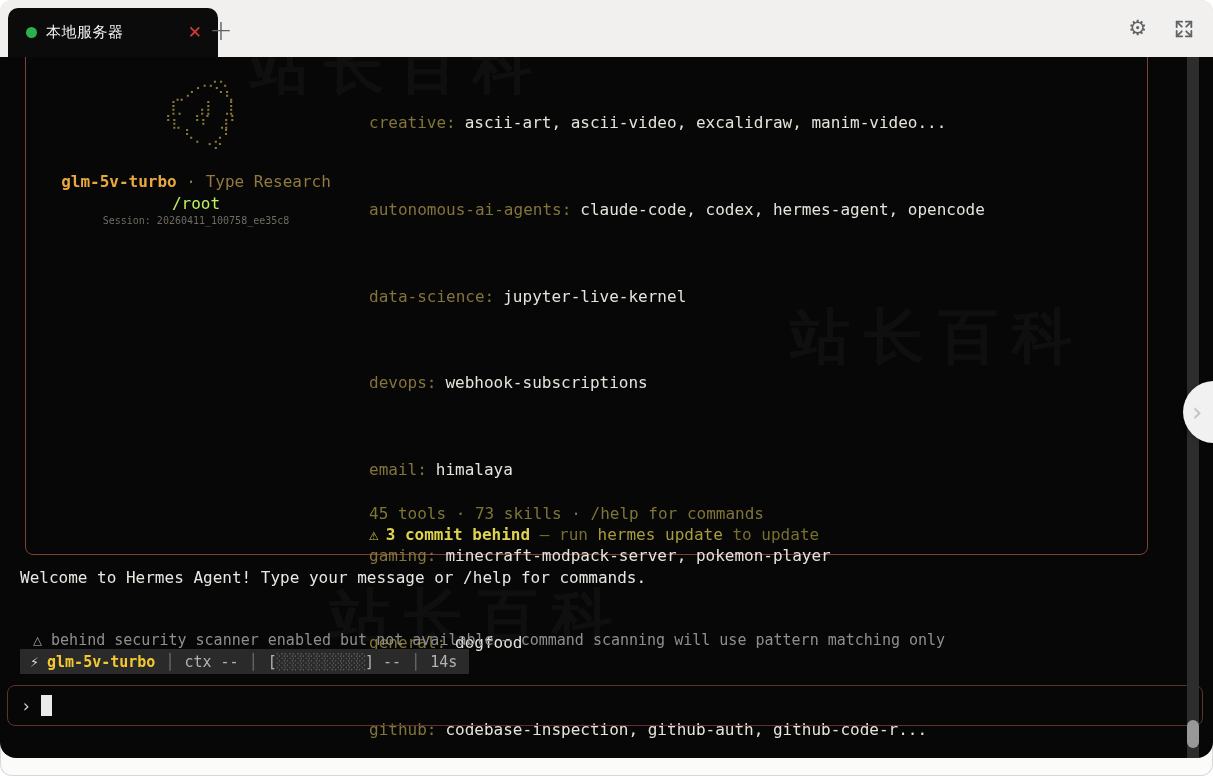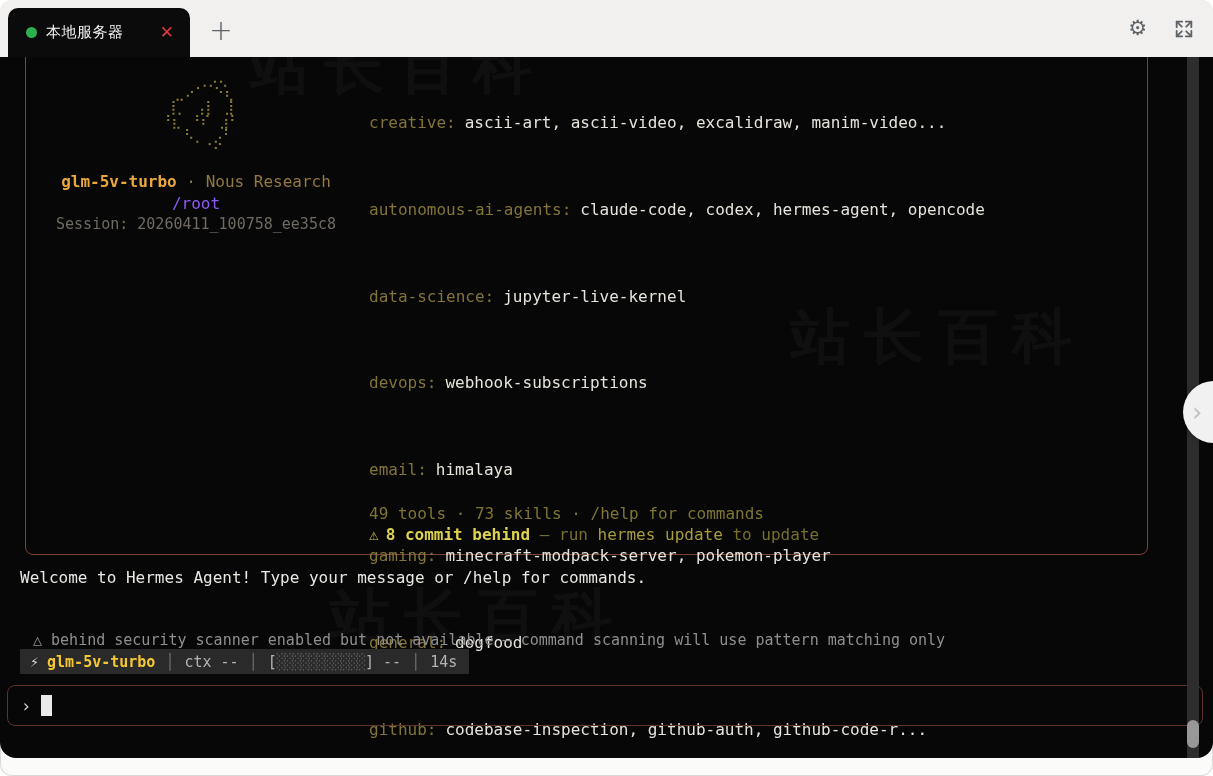--- a/index.html
+++ b/index.html
@@ -1,38 +1,38 @@
 <!DOCTYPE html>
 <html><head>
 <meta charset="utf-8">
 <style>
   html,body{margin:0;padding:0;background:#ffffff;}
   .page{position:relative;width:1213px;height:776px;background:#fbfbfa;border-radius:12px;overflow:hidden;font-family:"DejaVu Sans",sans-serif;box-shadow:0 0 0 1px #d8d8d8 inset;}
   
   .tabbar{position:absolute;left:0;top:0;width:1213px;height:57px;background:#f1f0ee;}
-  .tab{position:absolute;left:8px;top:8px;width:182px;height:49px;background:#0b0b0b;border-radius:10px 10px 0 0;display:flex;align-items:center;cursor:pointer;}
+  .tab{position:absolute;left:8px;top:8px;width:210px;height:49px;background:#0b0b0b;border-radius:10px 10px 0 0;display:flex;align-items:center;cursor:pointer;}
   .tab-dot{width:11px;height:11px;border-radius:50%;background:#2bb24c;margin-left:18px;flex:0 0 auto;}
   .tab-title{color:#f2f2f2;font-size:15px;margin-left:9px;letter-spacing:.5px;}
   .tab-close{margin-left:auto;margin-right:16px;color:#dd3a3a;font-size:17px;font-weight:bold;cursor:pointer;line-height:1;}
   .newtab{position:absolute;left:203px;top:12px;width:36px;height:36px;color:#5f6368;font-size:28px;font-weight:300;display:flex;align-items:center;justify-content:center;cursor:pointer;}
   .tb-right{position:absolute;right:18px;top:0;height:57px;display:flex;align-items:center;gap:26px;}
   .gear{color:#5f6368;font-size:21px;cursor:pointer;line-height:1;}
   .fs-icon{cursor:pointer;display:block;}
   
   .terminal{position:absolute;left:0;top:57px;width:1213px;height:701px;background:#070707;border-radius:0 0 16px 16px;overflow:hidden;font-family:"DejaVu Sans Mono",monospace;font-size:16px;color:#e6e3dc;}
   .wm{position:absolute;font-size:60px;font-weight:bold;color:rgba(255,255,255,0.035);letter-spacing:14px;white-space:nowrap;pointer-events:none;font-family:"DejaVu Sans",sans-serif;}
   
   .banner{position:absolute;left:25px;top:-10px;width:1121px;height:506px;border:1px solid #7b4334;border-radius:8px;}
   .logo{position:absolute;left:0;top:24px;width:340px;margin:0;text-align:center;color:#8a7a35;font-size:14px;line-height:14px;font-family:"DejaVu Sans Mono",monospace;}
   .model-line{position:absolute;left:0;top:124px;width:340px;text-align:center;white-space:pre;}
   .model-name{color:#e9a83e;font-weight:bold;}
   .model-sep{color:#8f7a45;}
   .provider{color:#93793f;}
-  .cwd{position:absolute;left:0;top:146px;width:340px;text-align:center;color:#8b5cf6;}
-  .session{position:absolute;left:0;top:167px;width:340px;text-align:center;color:#6f6b63;font-size:15px;}
+  .cwd{position:absolute;left:0;top:146px;width:340px;text-align:center;color:#bef264;}
+  .session{position:absolute;left:0;top:167px;width:340px;text-align:center;color:#6f6b63;font-size:10px;}
   .cats{position:absolute;left:343px;top:21px;line-height:21.65px;white-space:pre;}
   .cat-label{color:#82743a;}
   .cat-values{color:#e6e3dc;margin-left:9px;}
   .summary{position:absolute;left:343px;top:456px;color:#7f7535;white-space:pre;}
   .commit-line{position:absolute;left:343px;top:477px;white-space:pre;}
   .warn-icon{color:#cfc64a;margin-right:7px;}
   .commit-bold{color:#ded34f;font-weight:bold;}
   .commit-dim{color:#76702f;}
   .commit-cmd{color:#a89c3e;}
   
@@ -86,21 +86,21 @@
     <div class="wm" style="left:790px;top:240px;">站长百科</div>
     <div class="wm" style="left:330px;top:520px;">站长百科</div>
 
     <div class="banner">
       <pre class="logo">    ⢀⡠⢄
   ⣀⠔⠁ ⠑⢆
  ⢸⡀ ⢠⡇ ⣸
  ⠘⣆ ⠘⠎ ⣰⠃
    ⠣⡀ ⡠⠃
     ⠈⠊</pre>
-      <div class="model-line"><span class="model-name">glm-5v-turbo</span><span class="model-sep"> · </span><span class="provider">Nous Research</span></div>
+      <div class="model-line"><span class="model-name">glm-5v-turbo</span><span class="model-sep"> · </span><span class="provider">Type Research</span></div>
       <div class="cwd">/root</div>
       <div class="session">Session: 20260411_100758_ee35c8</div>
 
       <div class="cats">
   <div class="cat-row"><span class="cat-label">creative:</span><span class="cat-values">ascii-art, ascii-video, excalidraw, manim-video...</span></div>
 
   <div class="cat-row"><span class="cat-label">autonomous-ai-agents:</span><span class="cat-values">claude-code, codex, hermes-agent, opencode</span></div>
 
   <div class="cat-row"><span class="cat-label">data-science:</span><span class="cat-values">jupyter-live-kernel</span></div>
 
@@ -130,22 +130,22 @@
 
   
 
   
 
   
 
   
 </div>
 
-      <div class="summary">49 tools · 73 skills · /help for commands</div>
-      <div class="commit-line"><span class="warn-icon">⚠</span><span class="commit-bold">8 commit behind</span><span class="commit-dim"> — run </span><span class="commit-cmd">hermes update</span><span class="commit-dim"> to update</span></div>
+      <div class="summary">45 tools · 73 skills · /help for commands</div>
+      <div class="commit-line"><span class="warn-icon">⚠</span><span class="commit-bold">3 commit behind</span><span class="commit-dim"> — run </span><span class="commit-cmd">hermes update</span><span class="commit-dim"> to update</span></div>
     </div>
 
     <div class="welcome">Welcome to Hermes Agent! Type your message or /help for commands.</div>
     <div class="tirith">△ behind security scanner enabled but not available — command scanning will use pattern matching only</div>
 
     <div class="statusbar"><span class="sb-power">⚡</span><span class="sb-model">glm-5v-turbo</span><span class="sb-sep">│</span><span class="sb-dim">ctx --</span><span class="sb-sep">│</span><span class="sb-dim"><span>[</span><span class="sb-fill">░░░░░░░░░░░</span><span>]</span><span> --</span></span><span class="sb-sep">│</span><span class="sb-dim">14s</span></div>
 
     <div class="promptbox">
       <span class="prompt-symbol">›</span>
       <span class="cursor"></span>

